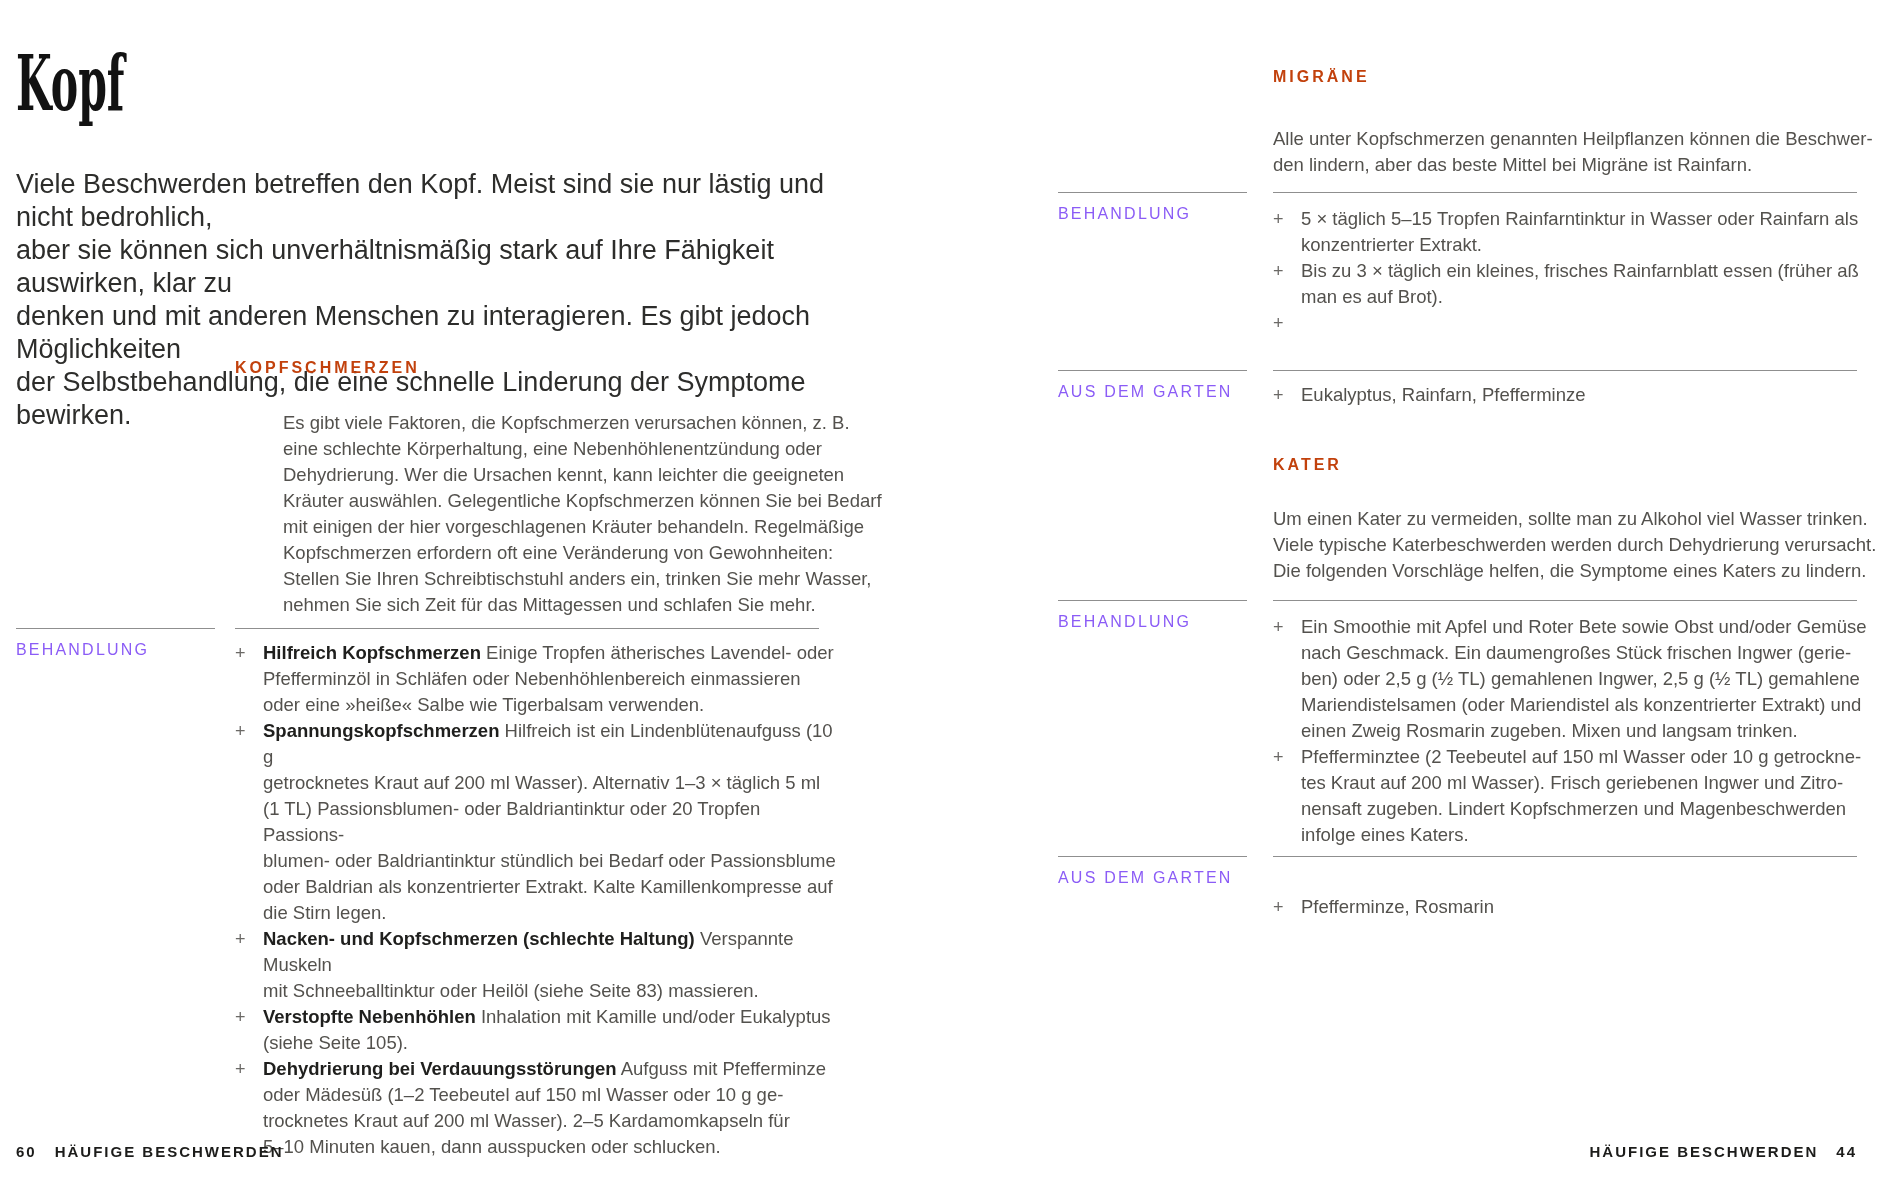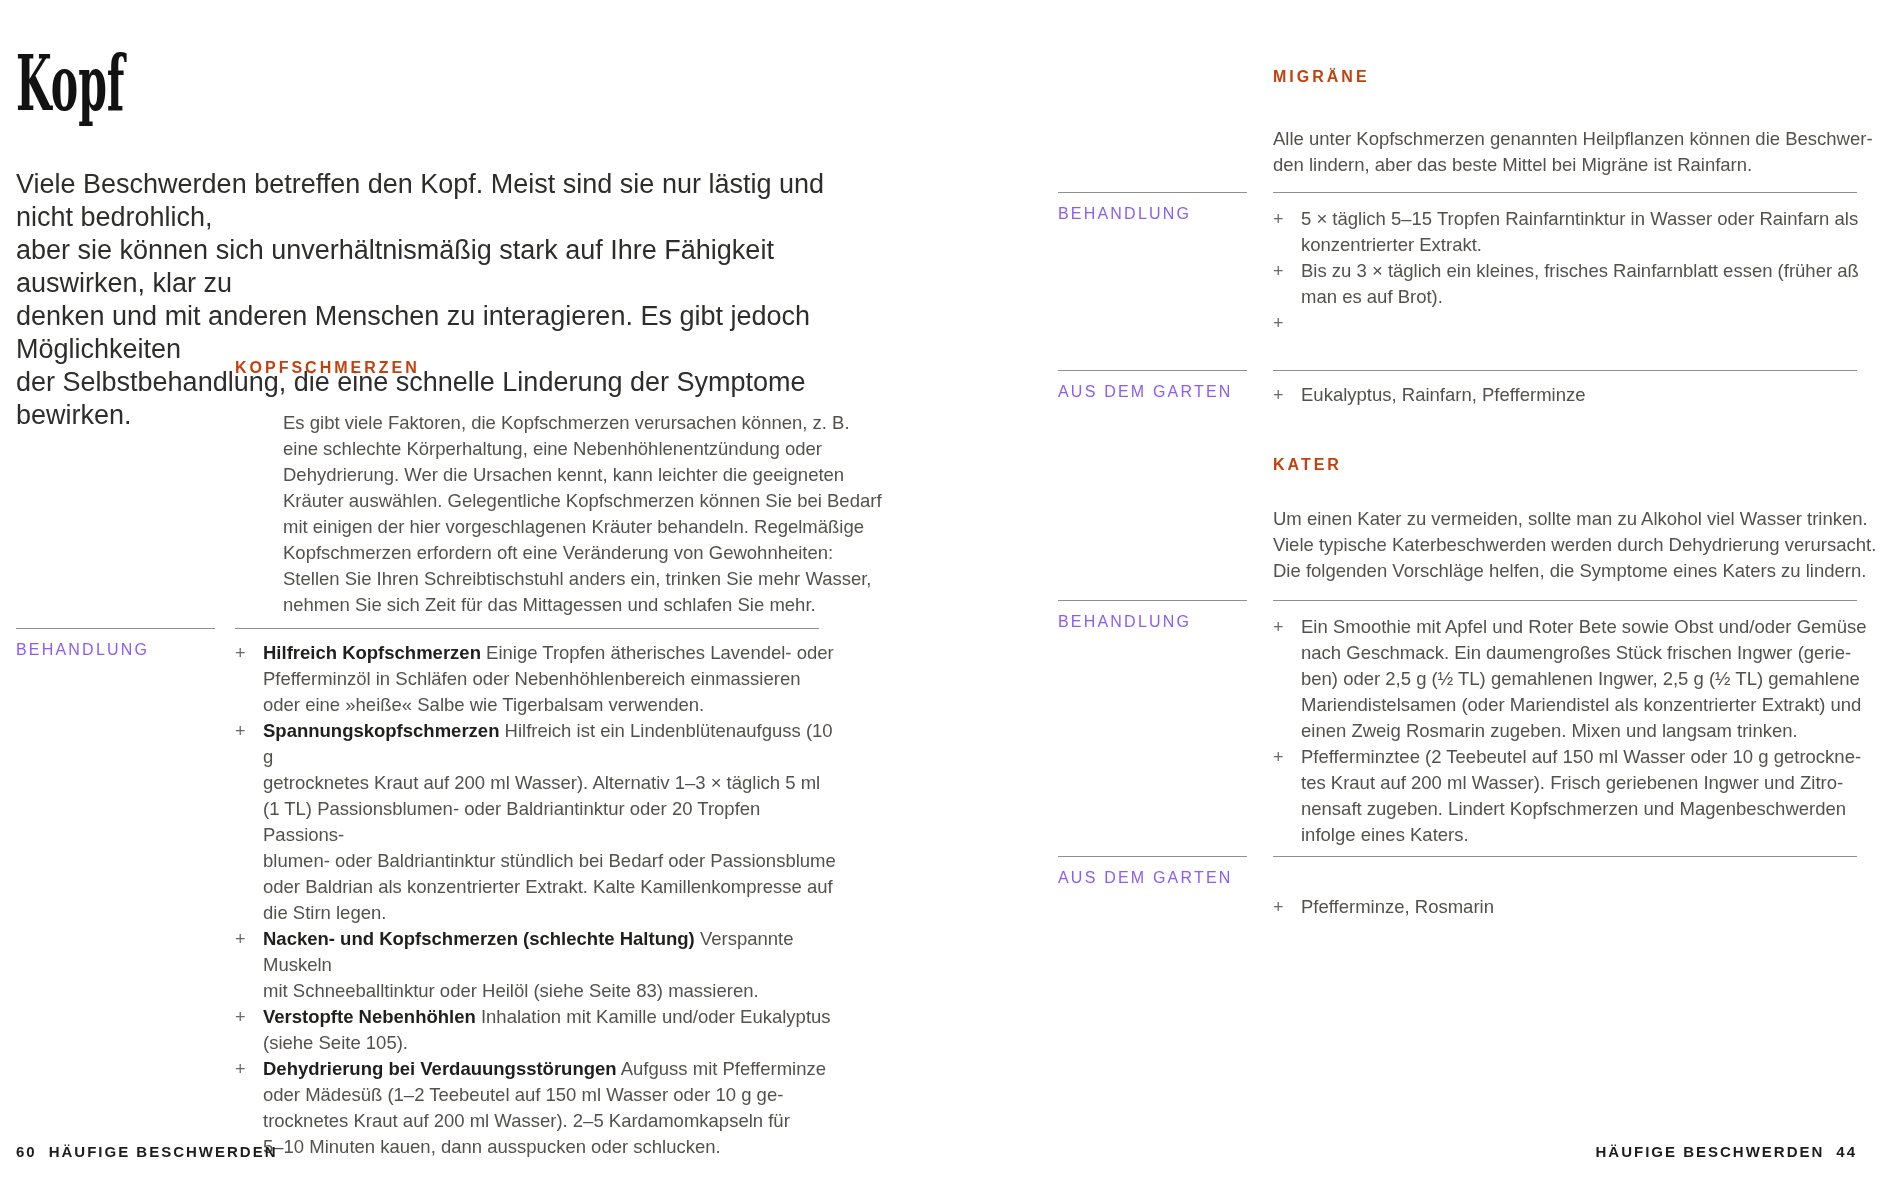--- a/index.html
+++ b/index.html
@@ -82,21 +82,21 @@
     white-space:nowrap;
   }
 
   .footer{
     top:1143px;
     font-size:15px;
     font-weight:700;
     letter-spacing:2px;
     color:#1c1c1a;
     display:flex;
-    gap:12px;
+    gap:18px;
     white-space:nowrap;
   }
   .footer-left{ left:16px; }
   .footer-right{ right:23px; }
 </style>
 </head>
 <body>
 
 <div>
 

